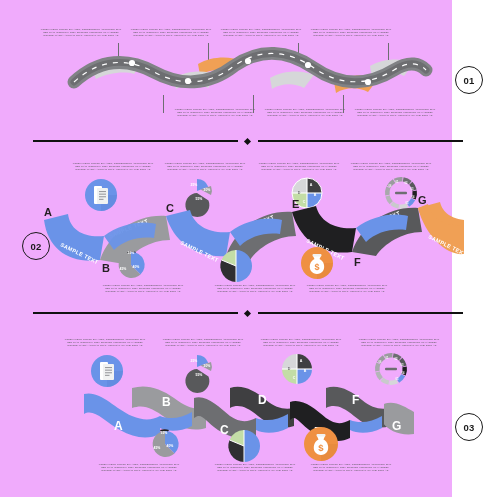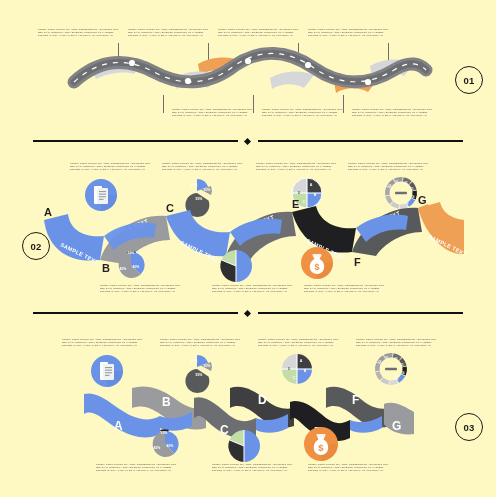--- a/index.html
+++ b/index.html
@@ -1,19 +1,19 @@
 <!DOCTYPE html>
 <html><head>
 <meta charset="utf-8">
 <title>Infographic Timeline Set</title>
 <style>
   html,body{margin:0;padding:0;background:#ffffff;}
   body{width:496px;height:497px;overflow:hidden;
        font-family:"Liberation Sans",sans-serif;color:#231f20;}
-  #page{position:relative;width:496px;height:497px;background:#fef9c3;}
+  #page{position:relative;width:452px;height:497px;background:#f0abfc;text-align:center;}
 
   .section{position:absolute;left:0;width:496px;}
   #sec01{top:0;height:150px;}
   #sec02{top:150px;height:168px;}
   #sec03{top:318px;height:179px;}
 
   
   .badge{position:absolute;width:26px;height:26px;border:1.4px solid #1a1a1a;
          border-radius:50%;display:flex;align-items:center;justify-content:center;
          font-size:9.5px;font-weight:700;letter-spacing:.3px;color:#1a1a1a;}

